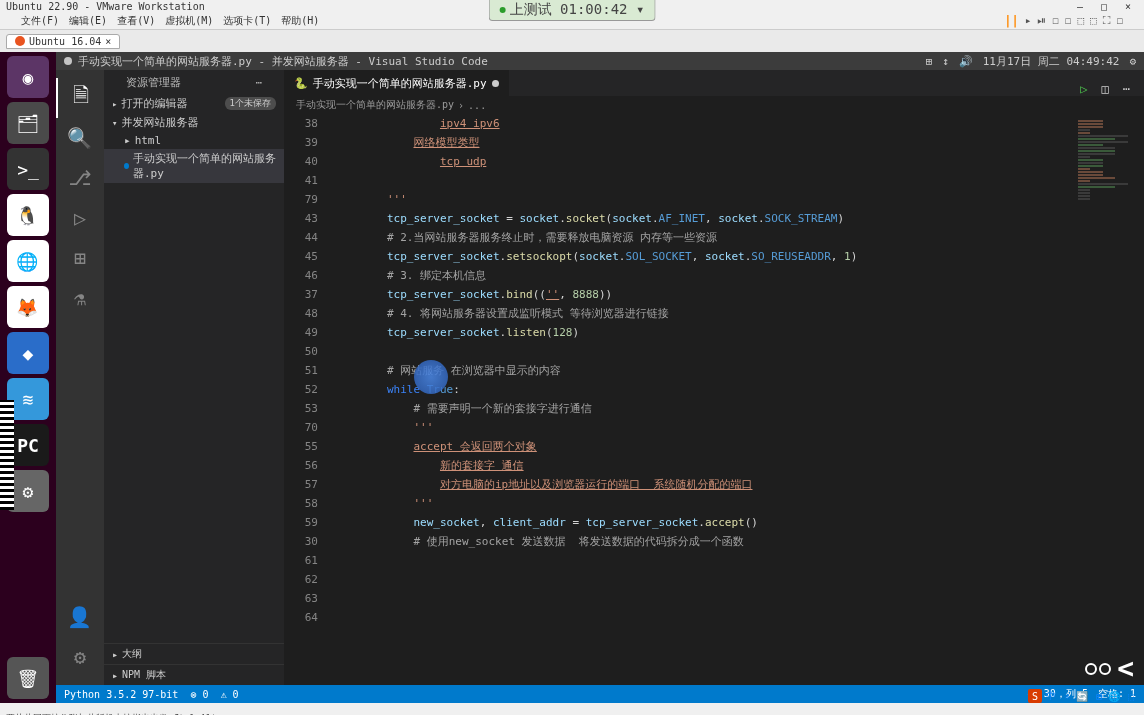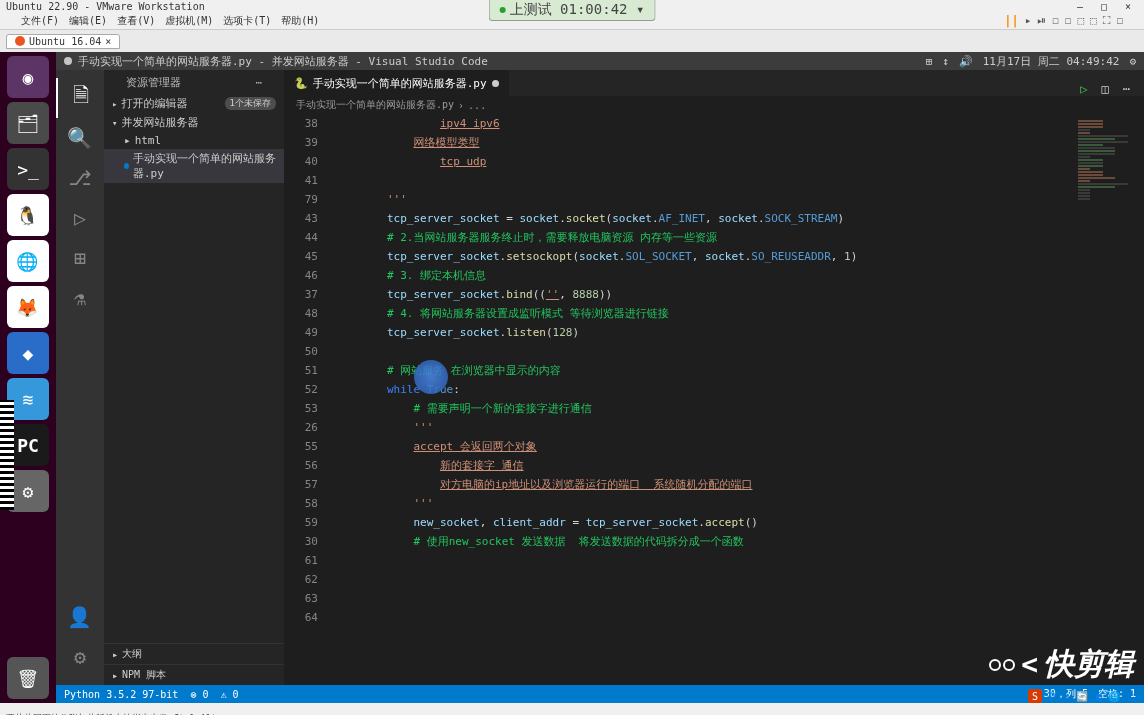--- a/index.html
+++ b/index.html
@@ -273,21 +273,21 @@
 .code-lines { flex: 1; white-space: pre; color: #d4d4d4; }
 .line { height: 19px; }
 
 
 .kw { color: #3b82f6; }
 .fn { color: #dcdcaa; }
 .var { color: #9cdcfe; }
 .str { color: #ce9178; text-decoration: underline; }
 .strdoc { color: #ce9178; }
 .num { color: #b5cea8; }
-.cmt { color: #22c55e; }
+.cmt { color: #a3a3a3; }
 .const { color: #569cd6; }
 .op { color: #d4d4d4; }
 
 
 .minimap {
   width: 70px;
   background: #1e1e1e;
   padding: 6px 4px;
 }
 .minimap .m-line { height: 2px; margin-bottom: 1px; background: #3a3a3a; }
@@ -526,21 +526,21 @@
               <div class="line">44</div>
               <div class="line">45</div>
               <div class="line">46</div>
               <div class="line">37</div>
               <div class="line">48</div>
               <div class="line">49</div>
               <div class="line">50</div>
               <div class="line">51</div>
               <div class="line">52</div>
               <div class="line">53</div>
-              <div class="line">26</div>
+              <div class="line">70</div>
               <div class="line">55</div>
               <div class="line">56</div>
               <div class="line">57</div>
               <div class="line">58</div>
               <div class="line">59</div>
               <div class="line">30</div>
               <div class="line">61</div>
               <div class="line">62</div>
               <div class="line">63</div>
               <div class="line">64</div>
@@ -597,21 +597,20 @@
 </div>
 
 <div class="qr-fragment"></div>
 
 <div class="watermark">
   <div class="logo-circles">
       <span></span>
       <span></span>
     </div>
   <span class="lt">&lt;</span>
-  <span>快剪辑</span>
 </div>
 
 <div class="cn-tray">
   <span class="red">S</span>
   <span>中</span>
   <span>☼</span>
   <span>🔄</span>
   <span>⊞</span>
   <span>🌐</span>
   <span>⬚</span>

